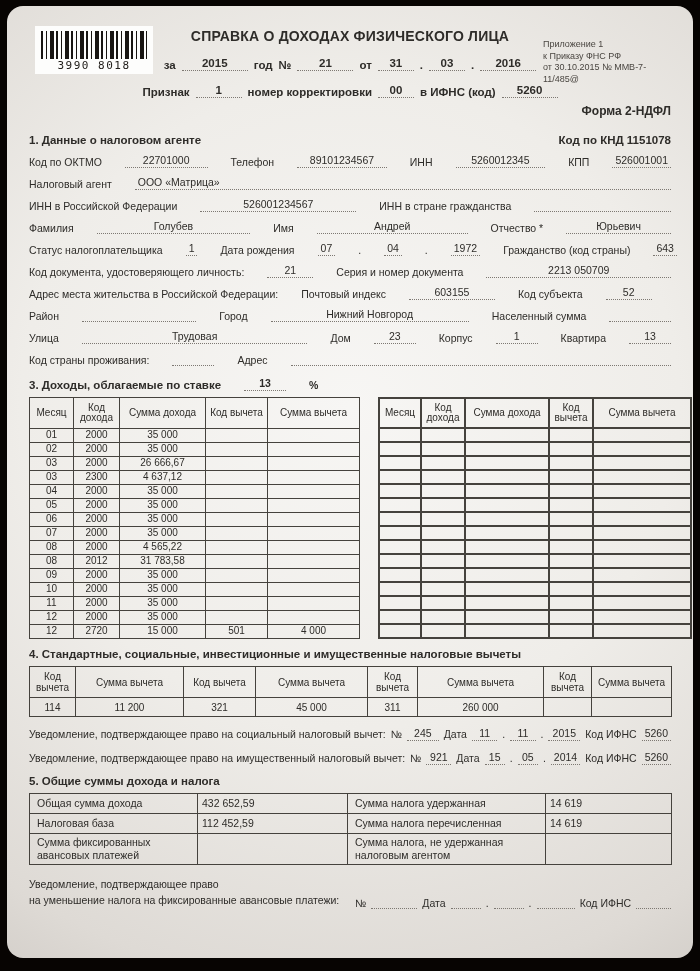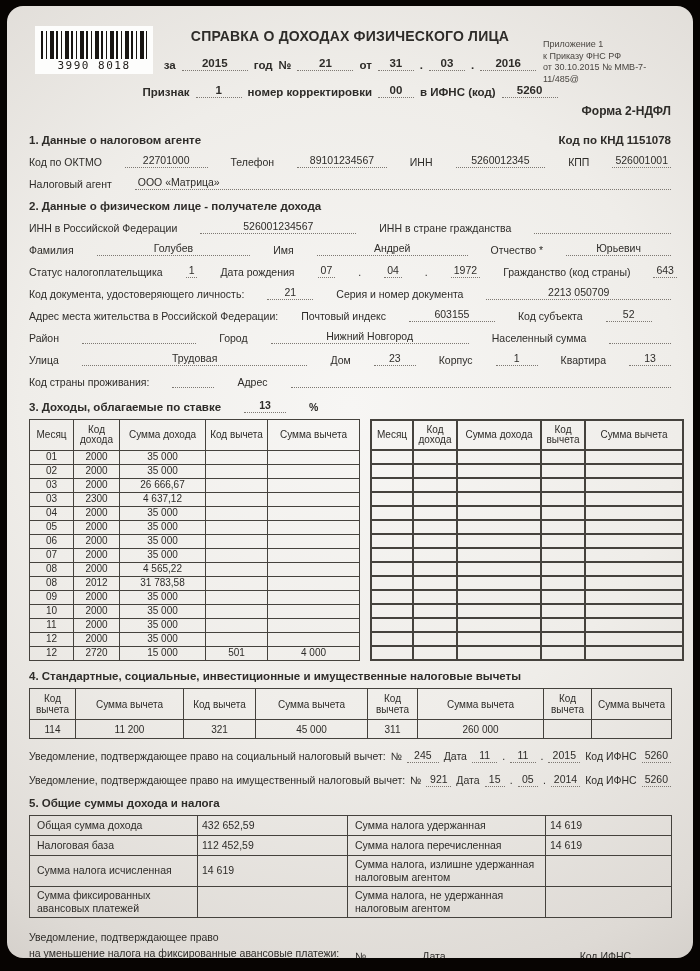--- a/index.html
+++ b/index.html
@@ -40,21 +40,21 @@
   .w30{width:30px;}.w36{width:36px;}.w40{width:40px;}.w50{width:50px;}.w60{width:60px;}
   .w80{width:80px;}.w110{width:110px;}.w120{width:120px;}.w150{width:150px;}
   table{border-collapse:collapse;table-layout:fixed;}
   .t3{width:330px;font-size:10px;}
   .t3 td{border:1px solid #45423d;height:13px;text-align:center;padding:0 2px;overflow:hidden;line-height:1.05;}
   .t3 thead td{height:30px;}
   .t3.thick{width:312px;}
   .t3.thick td{border-width:2px;height:11px;}
   .t3.thick thead td{height:28px;}
   td:empty::after{content:"\00a0";}
-  .tables-row{display:flex;gap:10px;margin-top:6px;}
+  .tables-row{display:flex;gap:18px;margin-top:6px;}
   .t4{width:642px;font-size:10px;margin-top:6px;}
   .t4 td{border:1px solid #45423d;text-align:center;padding:1px 2px;line-height:1.1;}
   .t4 thead td{height:28px;}
   .t4 tbody td{height:16px;}
   .t5{width:642px;font-size:10.5px;margin-top:6px;}
   .t5 td{border:1px solid #45423d;padding:1px 4px;line-height:1.25;}
   .t5 td:nth-child(1),.t5 td:nth-child(3){text-align:left;padding-left:7px;}
   .t5 tbody tr:nth-child(1) td,.t5 tbody tr:nth-child(2) td{height:17px;}
   .t5 tbody tr:nth-child(3) td,.t5 tbody tr:nth-child(4) td{height:28px;}
   .notice{display:flex;align-items:center;gap:5px;font-size:10.5px;margin-top:10px;}
@@ -117,21 +117,20 @@
       <span class="l">ИНН</span>
       <span class="v w120">5260012345</span>
       <span class="l">КПП</span>
       <span class="v g">526001001</span>
     </div>
     <div class="fr">
       <span class="l">Налоговый агент</span>
       <span class="v vl g">ООО «Матрица»</span>
     </div>
 
-    <div class="sec-title" style="margin-top:10px;">2. Данные о физическом лице - получателе дохода</div>
     <div class="fr">
       <span class="l">ИНН в Российской Федерации</span>
       <span class="v w150">526001234567</span>
       <span class="l">ИНН в стране гражданства</span>
       <span class="v g"></span>
     </div>
     <div class="fr">
       <span class="l">Фамилия</span>
       <span class="v g2">Голубев</span>
       <span class="l">Имя</span>
@@ -526,26 +525,20 @@
             <td>Сумма налога удержанная</td>
             <td>14 619</td>
           </tr>
           <tr>
             <td>Налоговая база</td>
             <td>112 452,59</td>
             <td>Сумма налога перечисленная</td>
             <td>14 619</td>
           </tr>
           <tr>
-            <td>Сумма налога исчисленная</td>
-            <td>14 619</td>
-            <td>Сумма налога, излишне удержанная налоговым агентом</td>
-            <td></td>
-          </tr>
-          <tr>
             <td>Сумма фиксированных авансовых платежей</td>
             <td></td>
             <td>Сумма налога, не удержанная налоговым агентом</td>
             <td></td>
           </tr>
         </tbody>
     </table>
 
     <div class="foot-notice">
       <span class="two-line">

